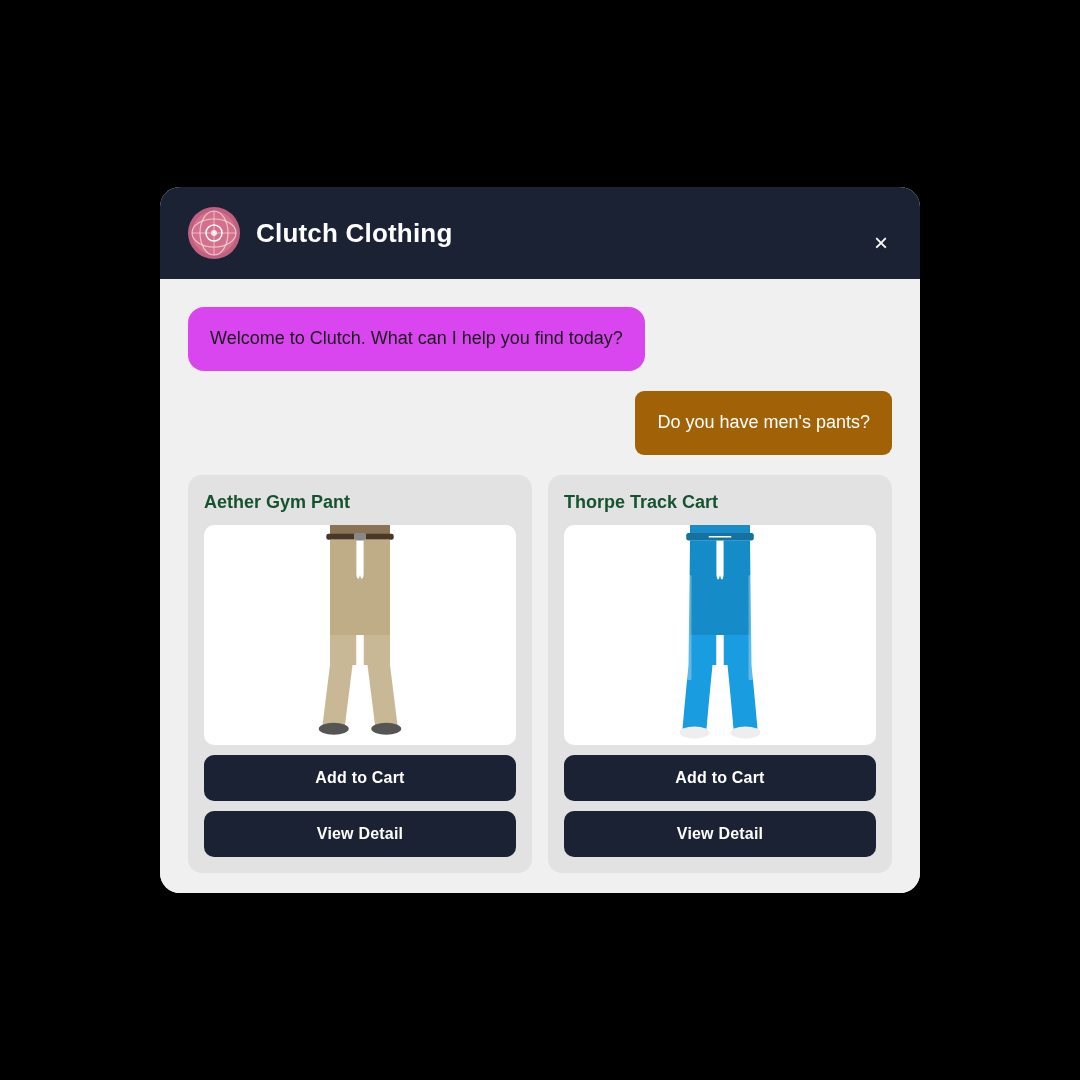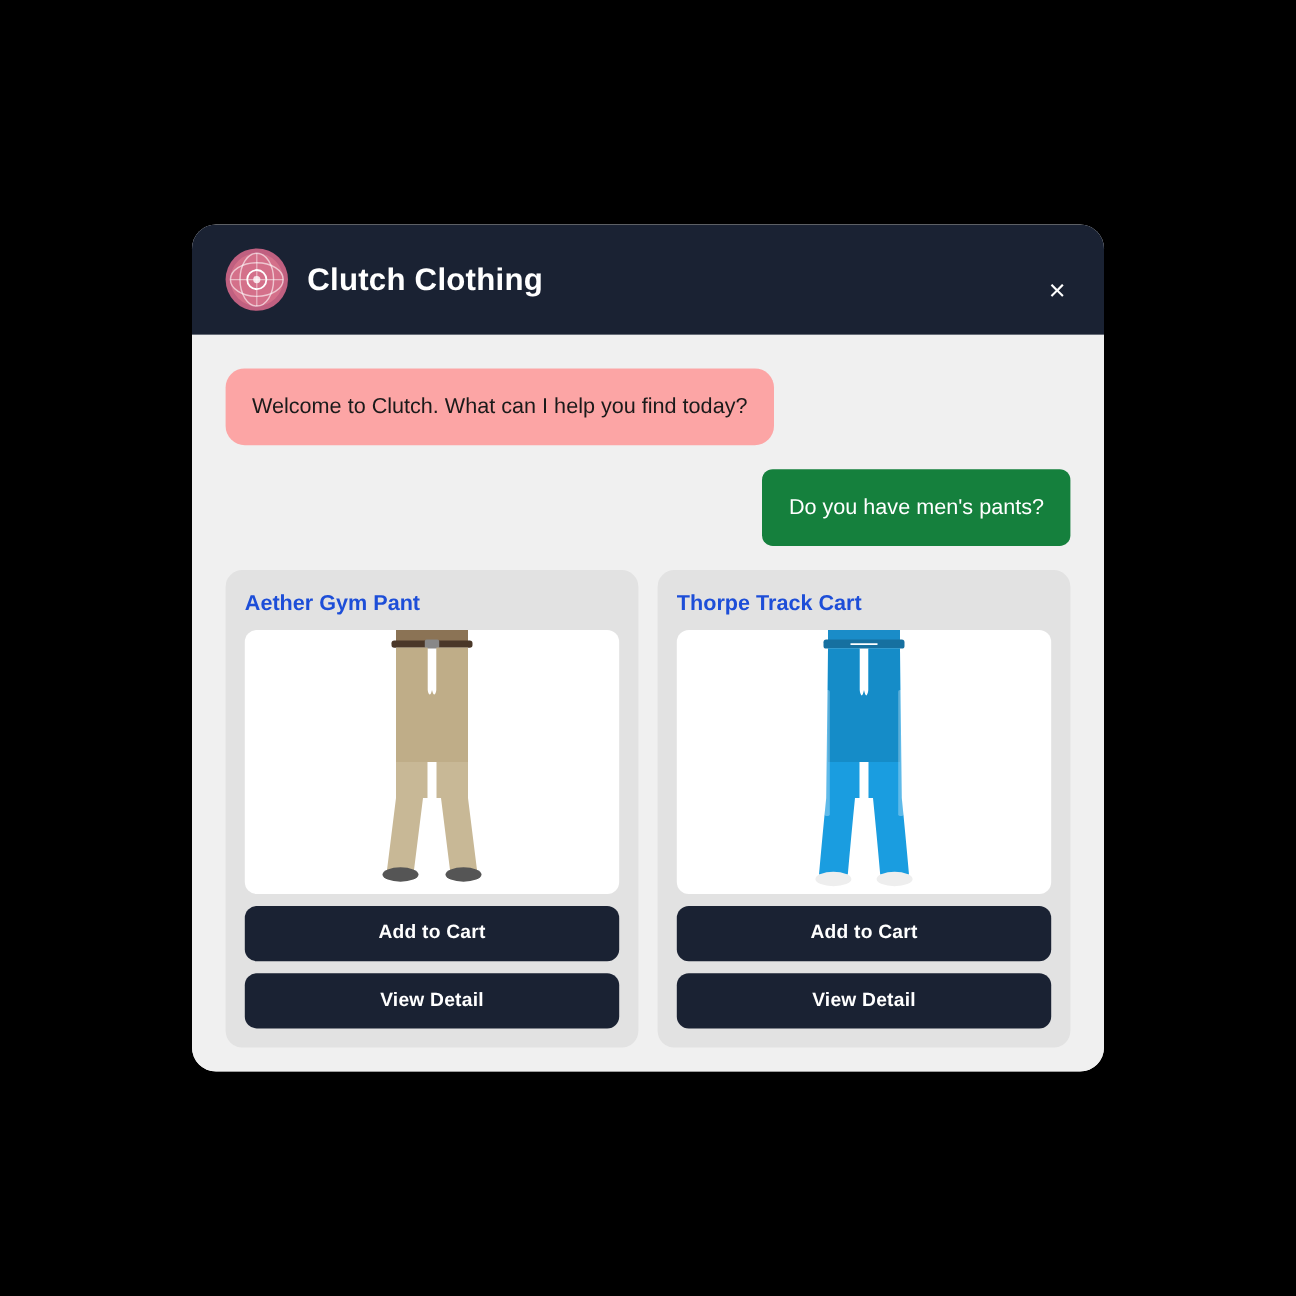--- a/index.html
+++ b/index.html
@@ -83,27 +83,27 @@
 
     .bubble {
       max-width: 72%;
       padding: 18px 22px;
       border-radius: 16px;
       font-size: 18px;
       line-height: 1.55;
     }
 
     .bubble-bot {
-      background: #fca5a5;
+      background: #d946ef;
       color: #1a1a1a;
       align-self: flex-start;
     }
 
     .bubble-user {
-      background: #15803d;
+      background: #a16207;
       color: #fff;
       align-self: flex-end;
       border-radius: 9px;
     }
 
     .products-row {
       display: flex;
       gap: 16px;
       align-self: flex-start;
       width: 100%;
@@ -115,21 +115,21 @@
       border-radius: 14px;
       padding: 16px;
       display: flex;
       flex-direction: column;
       gap: 10px;
     }
 
     .product-name {
       font-size: 18px;
       font-weight: 700;
-      color: #1d4ed8;
+      color: #14532d;
       line-height: 1.3;
     }
 
     .product-image-container {
       background: #fff;
       border-radius: 10px;
       display: flex;
       align-items: center;
       justify-content: center;
       height: 220px;

